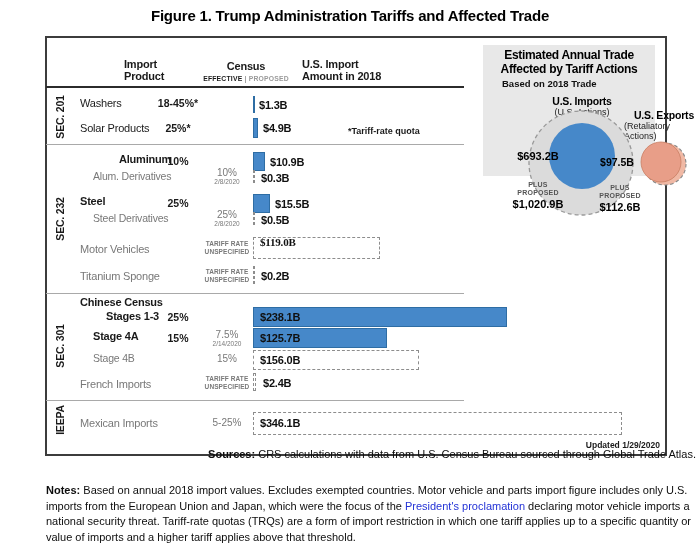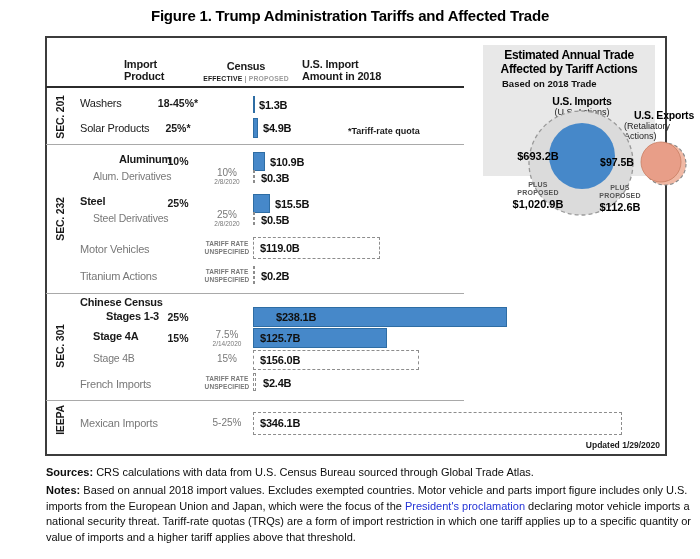--- a/index.html
+++ b/index.html
@@ -113,34 +113,34 @@
   <div class="plabel gray" style="left:93px; top:212px; font-size:10.5px;">Steel Derivatives</div>
   <div class="propcol" style="top:209px;">25%</div>
   <div class="datecol" style="top:220px;">2/8/2020</div>
   <div class="bar-dashed" style="top: 212px; height: 13px; width: 2px;"></div>
   <div class="amt" style="left:261px; top:214px;">$0.5B</div>
 
   <div class="plabel gray" style="left:80px; top:243px;">Motor Vehicles</div>
   <div class="unspec pre" style="top:240px;">TARIFF RATE
 UNSPECIFIED</div>
   <div class="bar-dashed" style="top: 237px; height: 22px; width: 126.9px;"></div>
-  <div class="amt" style="left:260px; top:242px;">$119.0B</div>
-
-  <div class="plabel gray" style="left:80px; top:270px;">Titanium Actions</div>
+  <div class="amt" style="left:260px; top:236px;font-family:Liberation Serif, serif;">$119.0B</div>
+
+  <div class="plabel gray" style="left:80px; top:270px;">Titanium Sponge</div>
   <div class="unspec pre" style="top:268px;">TARIFF RATE
 UNSPECIFIED</div>
   <div class="bar-dashed" style="top: 266px; height: 18px; width: 2px;"></div>
   <div class="amt" style="left:261px; top:270px;">$0.2B</div>
 
   <div class="plabel bold" style="left:80px; top:296px;">Chinese Census</div>
 
   <div class="plabel bold" style="left:106px; top:310px;">Stages 1-3</div>
   <div class="effcol" style="top:311px;">25%</div>
   <div class="bar-solid" style="top: 307px; height: 20px; width: 253.9px;"></div>
-  <div class="amt" style="left:260px; top:311px;margin-left:16px;">$238.1B</div>
+  <div class="amt" style="left:260px; top:311px;">$238.1B</div>
 
   <div class="plabel bold" style="left:93px; top:330px;">Stage 4A</div>
   <div class="effcol" style="top:332px;">15%</div>
   <div class="propcol" style="top:329px;">7.5%</div>
   <div class="datecol" style="top:340px;">2/14/2020</div>
   <div class="bar-solid" style="top: 328px; height: 20px; width: 134px;"></div>
   <div class="amt" style="left:260px; top:332px;">$125.7B</div>
 
   <div class="plabel gray" style="left:93px; top:352px; font-size:10.5px;">Stage 4B</div>
   <div class="propcol" style="top:353px;">15%</div>
@@ -183,20 +183,20 @@
   <div class="bubble-val" style="left:493px; top:150px; width:90px;">$693.2B</div>
   <div class="bubble-val" style="left:593px; top:156px; width:48px; font-size:10.5px;">$97.5B</div>
 
   <div class="plus-note pre" style="left:492px; top:181px; width:92px;">PLUS
 PROPOSED</div>
   <div class="bubble-val" style="left:492px; top:198px; width:92px;">$1,020.9B</div>
   <div class="plus-note pre" style="left:589px; top:184px; width:62px;">PLUS
 PROPOSED</div>
   <div class="bubble-val" style="left:589px; top:201px; width:62px;">$112.6B</div>
 
-  <div class="footer" style="top:465px;">
+  <div class="footer" style="top:447px;text-align:right;">
     <b>Sources:</b><span> CRS calculations with data from U.S. Census Bureau sourced through Global Trade Atlas.</span>
   </div>
   <div class="footer" style="top:483px;">
     <b>Notes:</b><span> Based on annual 2018 import values. Excludes exempted countries. Motor vehicle and parts import figure includes only U.S. imports from the European Union and Japan, which were the focus of the </span><span class="link">President's proclamation</span><span> declaring motor vehicle imports a national security threat. Tariff-rate quotas (TRQs) are a form of import restriction in which one tariff applies up to a specific quantity or value of imports and a higher tariff applies above that threshold.</span>
   </div>
 
 </div>
 
 </body></html>

